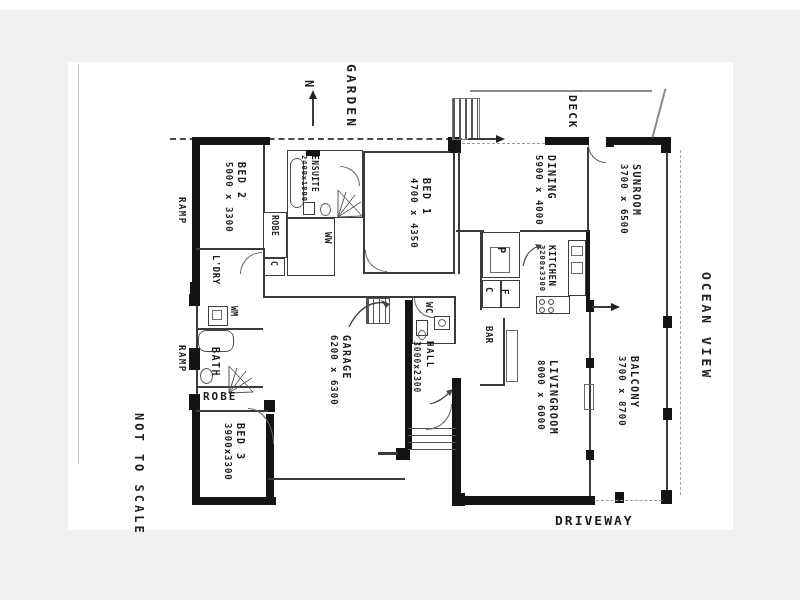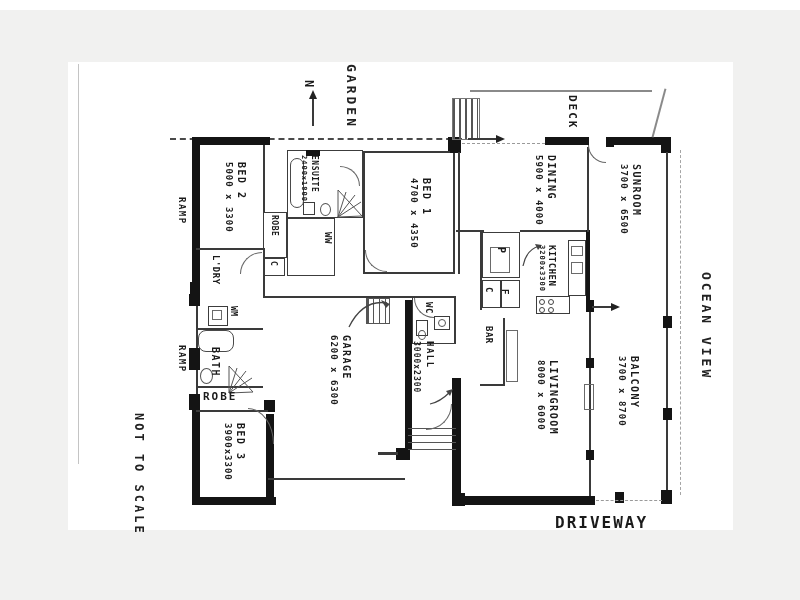--- a/index.html
+++ b/index.html
@@ -188,21 +188,21 @@
     <svg width="28" height="22" viewBox="0 0 28 22">
         <path d="M2,18 Q12,16 22,6" fill="none" stroke="#444" stroke-width="1.2"></path>
         <path d="M25,3 l-7,2 4,5 z" fill="#444"></path>
       </svg>
   </div>
 
   <div class="vlabel vbig" style="left:345px;top:64px;">GARDEN</div>
   <div class="vlabel" style="left:302px;top:80px;font-size:12px;">N</div>
   <div class="vlabel" style="left:566px;top:95px;font-size:11px;letter-spacing:2px;">DECK</div>
   <div class="vlabel vbig" style="left:700px;top:272px;">OCEAN VIEW</div>
-  <div class="hlabel" style="left:555px;top:513px;font-size:16px;">DRIVEWAY</div>
+  <div class="hlabel" style="left:555px;top:513px;font-size:13px;">DRIVEWAY</div>
   <div class="vlabel vbig" style="left:132px;top:413px;font-size:12px;">NOT TO SCALE</div>
   <div class="vlabel" style="left:175px;top:197px;font-size:9px;">RAMP</div>
   <div class="vlabel" style="left:175px;top:345px;font-size:9px;">RAMP</div>
 
   <div class="vlabel" style="left:222px;top:162px;">
     <div>BED 2</div>
     <div class="dims">5000 x 3300</div>
   </div>
   <div class="vlabel vsmall" style="left:299px;top:155px;">
     <div>ENSUITE</div>

